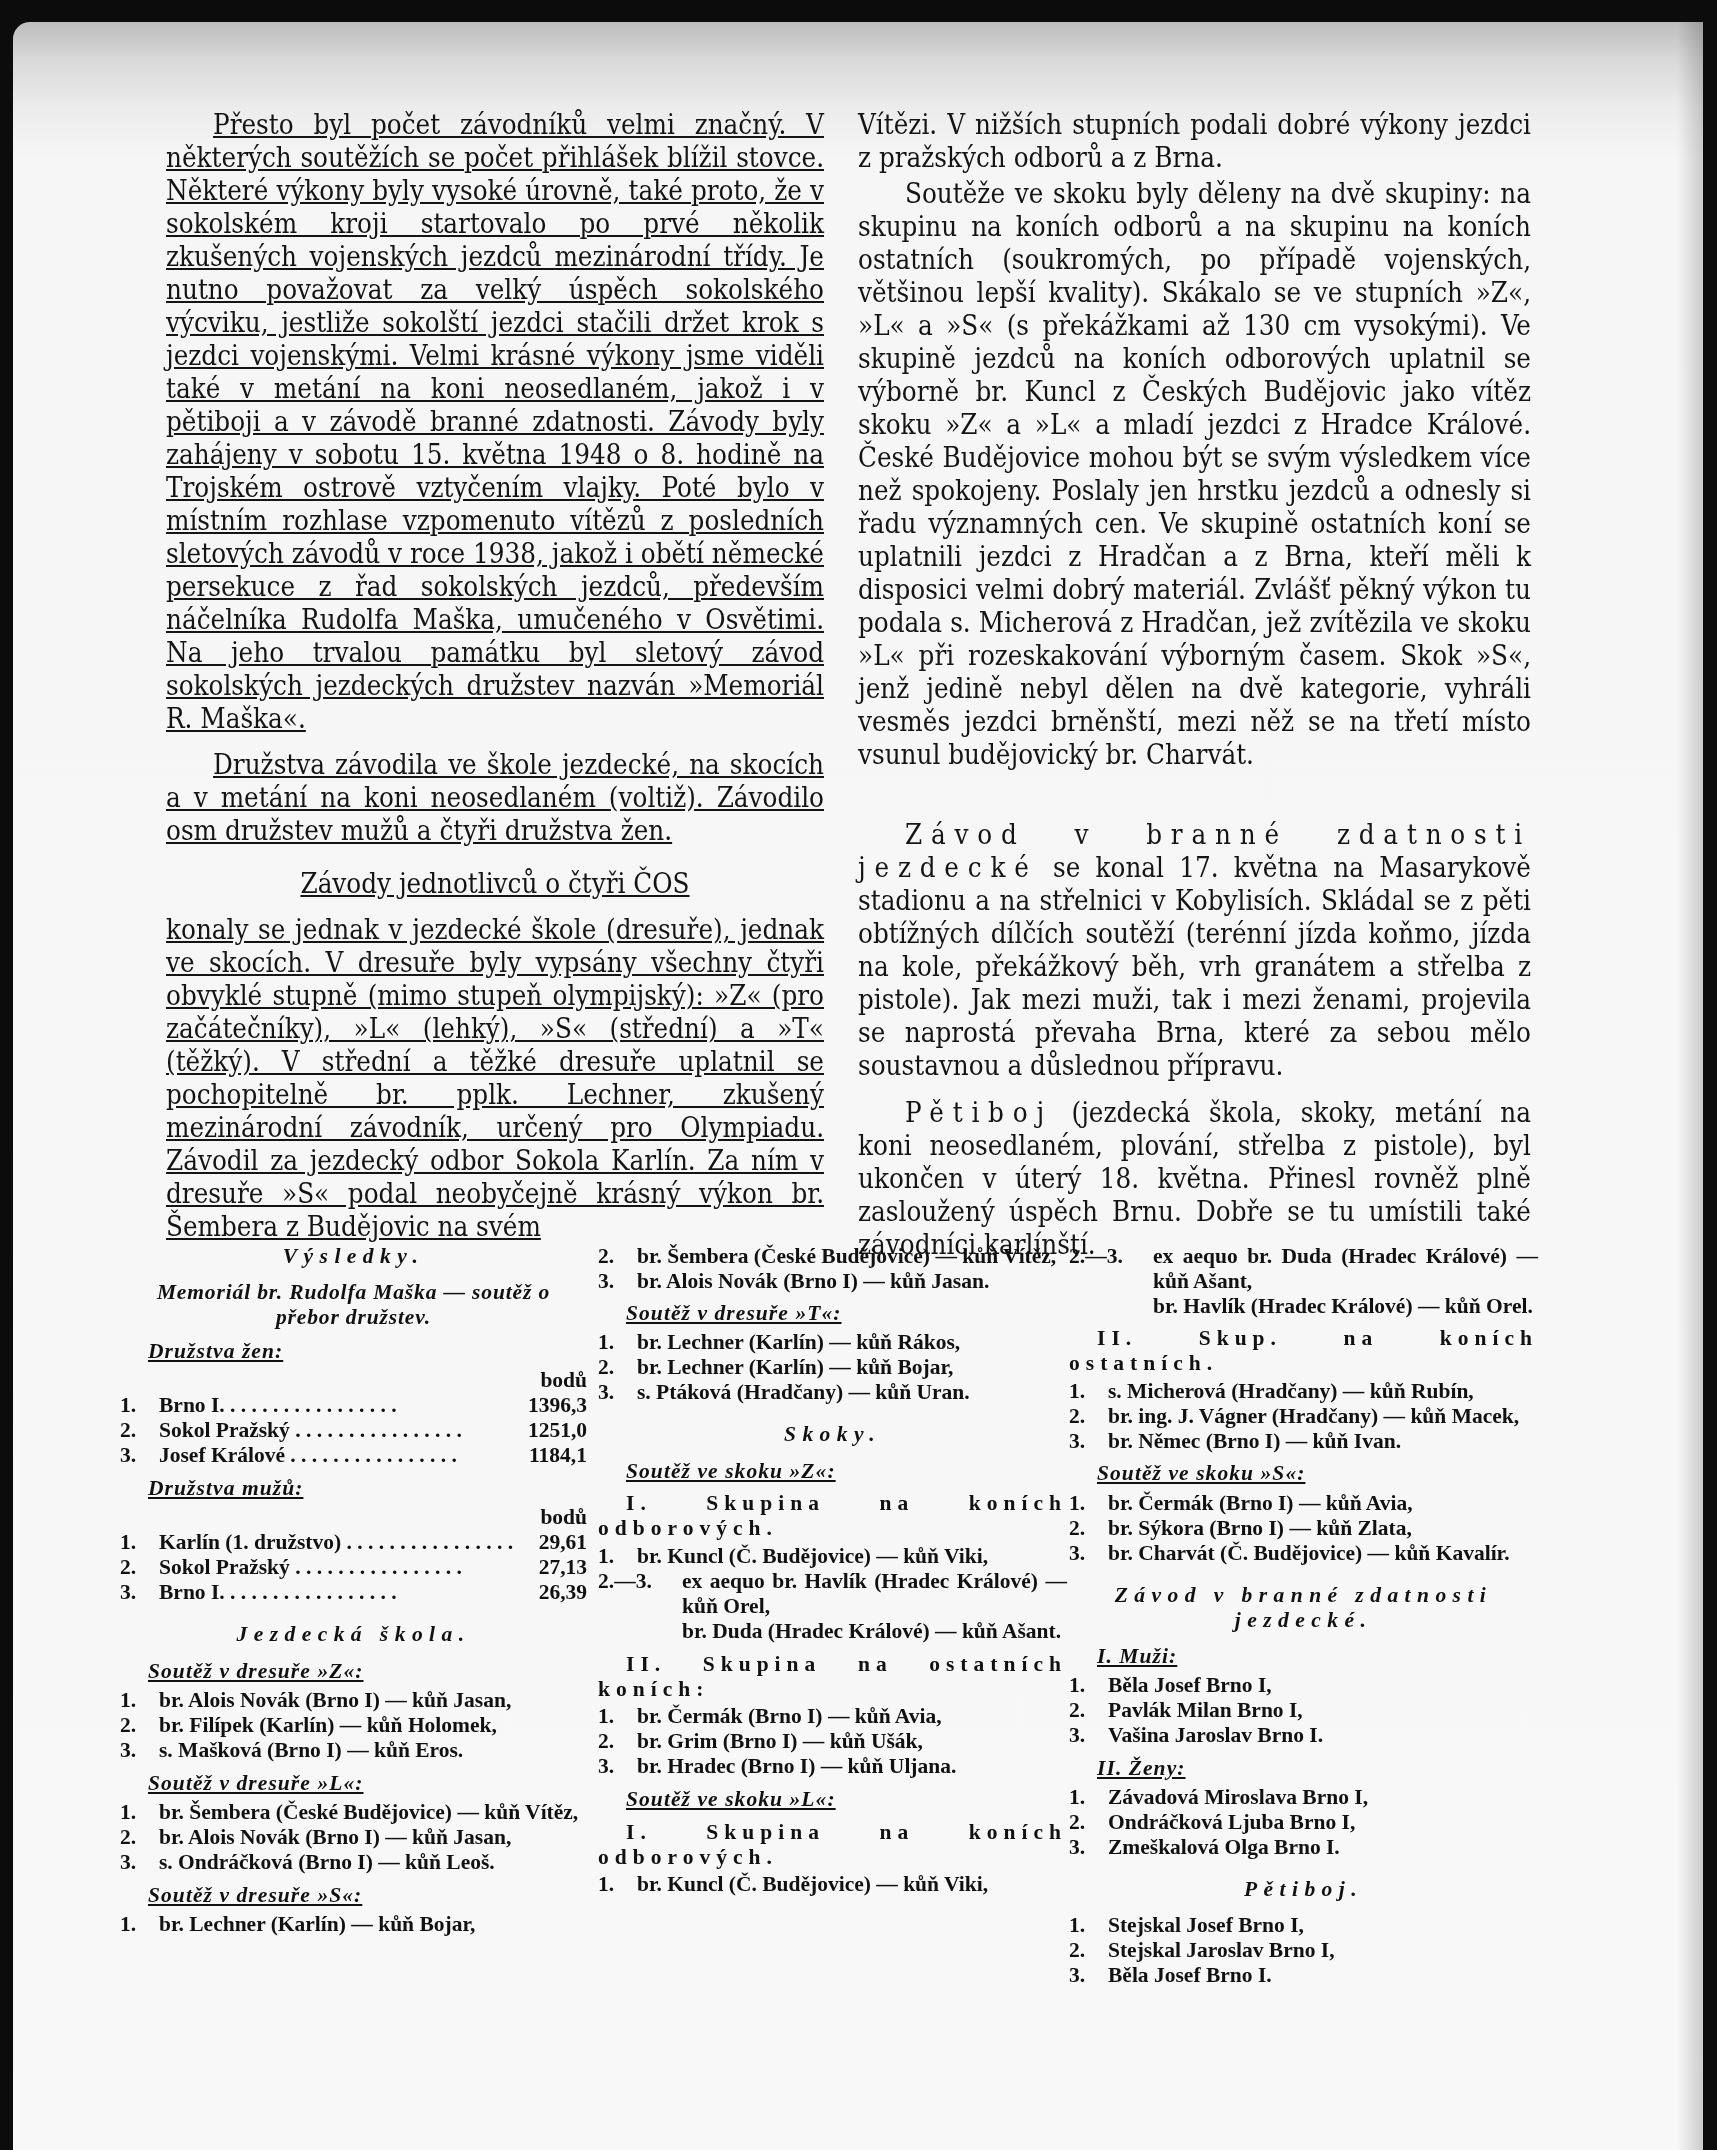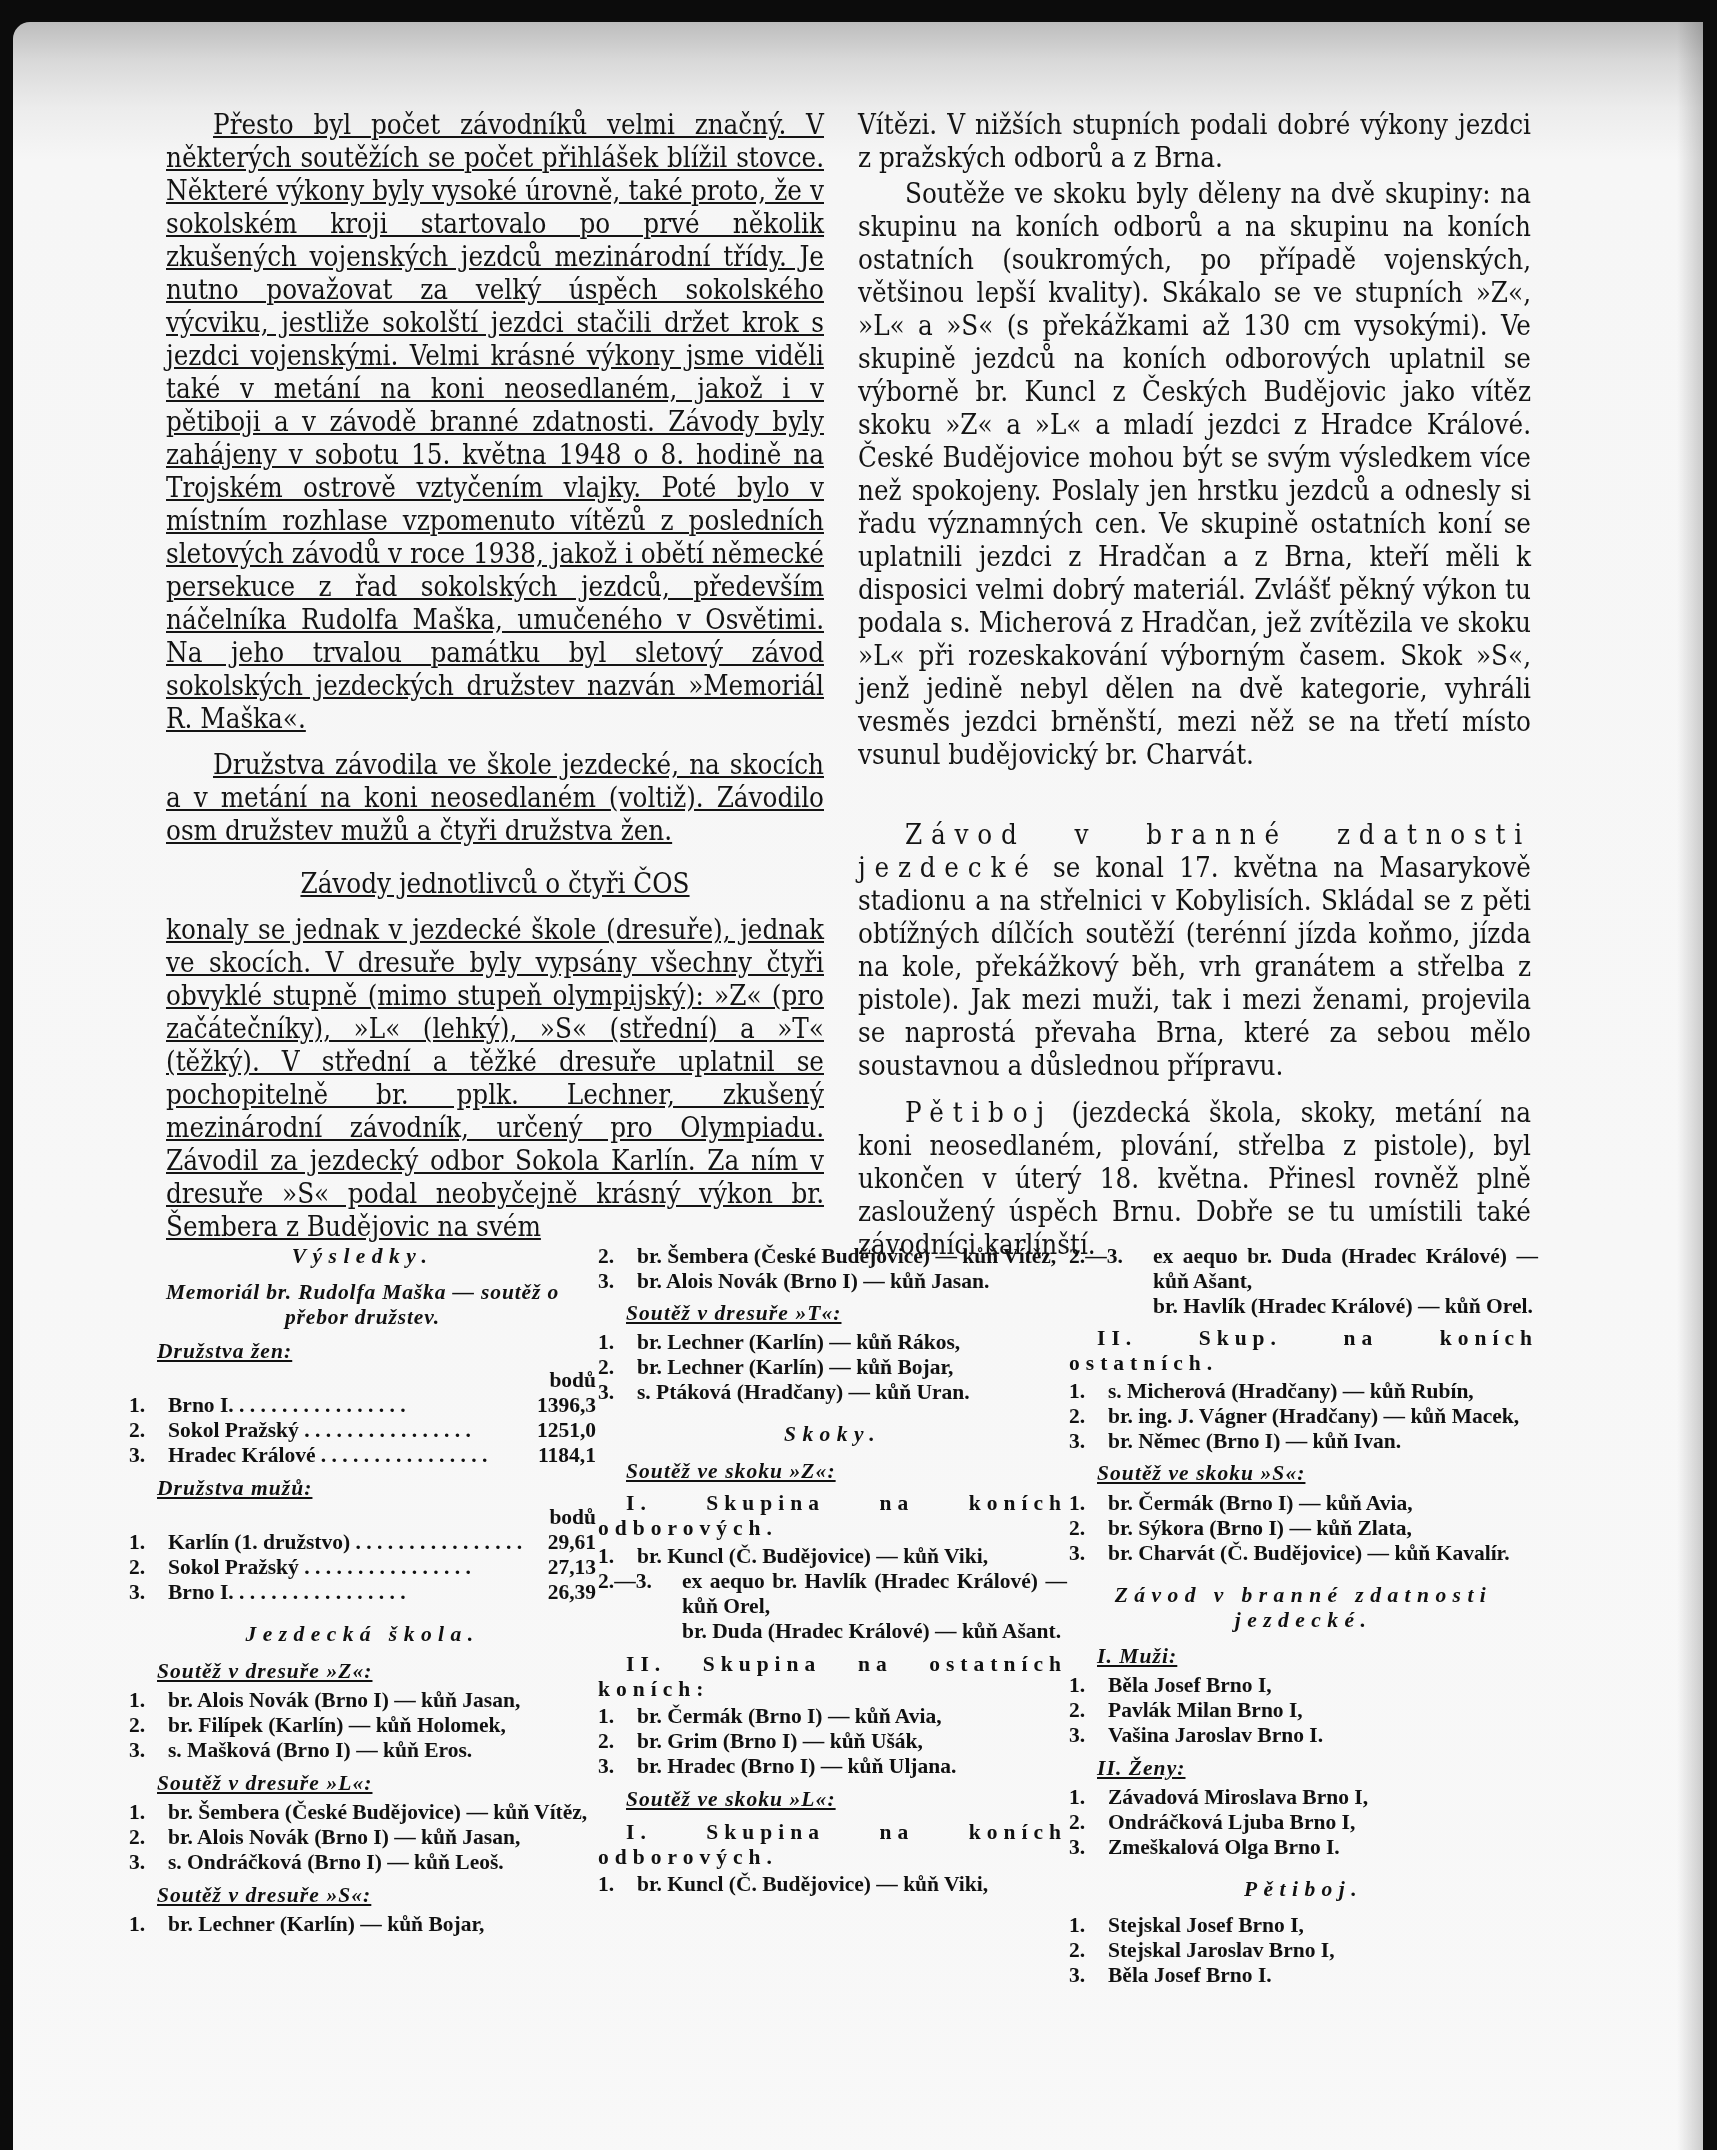--- a/index.html
+++ b/index.html
@@ -27,21 +27,21 @@
   .col-left { left: 153px; top: 86px; width: 658px; text-decoration: underline; }
   .col-right { left: 845px; top: 86px; width: 673px; }
   .spaced { letter-spacing: 0.32em; }
   .subhead { text-align: center; text-indent: 0 !important; margin: 19.4px 0 10.8px !important; }
   .gap { height: 47px; }
 
   .res {
     position: absolute; font-family: "Liberation Serif", serif; font-weight: bold;
     font-size: 21.5px; line-height: 25px; color: #111;
   }
-  .res-1 { left: 116px; top: 1222px; width: 467px; }
+  .res-1 { left: 107px; top: 1222px; width: 467px; }
   .res-2 { left: 585px; top: 1222px; width: 469px; }
   .res-3 { left: 1056px; top: 1222px; width: 469px; }
 
   .r-title { font-style: italic; text-align: center; letter-spacing: 0.3em; margin: 0 0 11.2px; }
   .r-sub { font-style: italic; margin: 7.7px 0 4.3px; padding-left: 28px; letter-spacing: 0.05em; text-decoration: underline; }
   .r-caption { font-style: italic; text-align: center; margin: 0 0 9.5px; padding: 0 6.5px; letter-spacing: 0.04em; }
   .r-group { letter-spacing: 0.28em; margin: 7.7px 0 2.6px; text-indent: 28px; text-align: justify; }
   .item { display: flex; text-align: justify; }
   .item .num { flex: 0 0 39px; }
   .item .num.wide { flex: 0 0 84px; }
@@ -86,21 +86,21 @@
           <span class="name">Brno I.</span>
           <span class="val">1396,3</span>
         </div>
       <div class="score">
           <span class="num">2.</span>
           <span class="name">Sokol Pražský</span>
           <span class="val">1251,0</span>
         </div>
       <div class="score">
           <span class="num">3.</span>
-          <span class="name">Hradec Králové</span>
+          <span class="name">Josef Králové</span>
           <span class="val">1184,1</span>
         </div>
     </div>
 
     <div class="r-sub">Družstva mužů:</div>
     <div class="score-head">bodů</div>
     <div>
       <div class="score">
           <span class="num">1.</span>
           <span class="name">Karlín (1. družstvo)</span>

